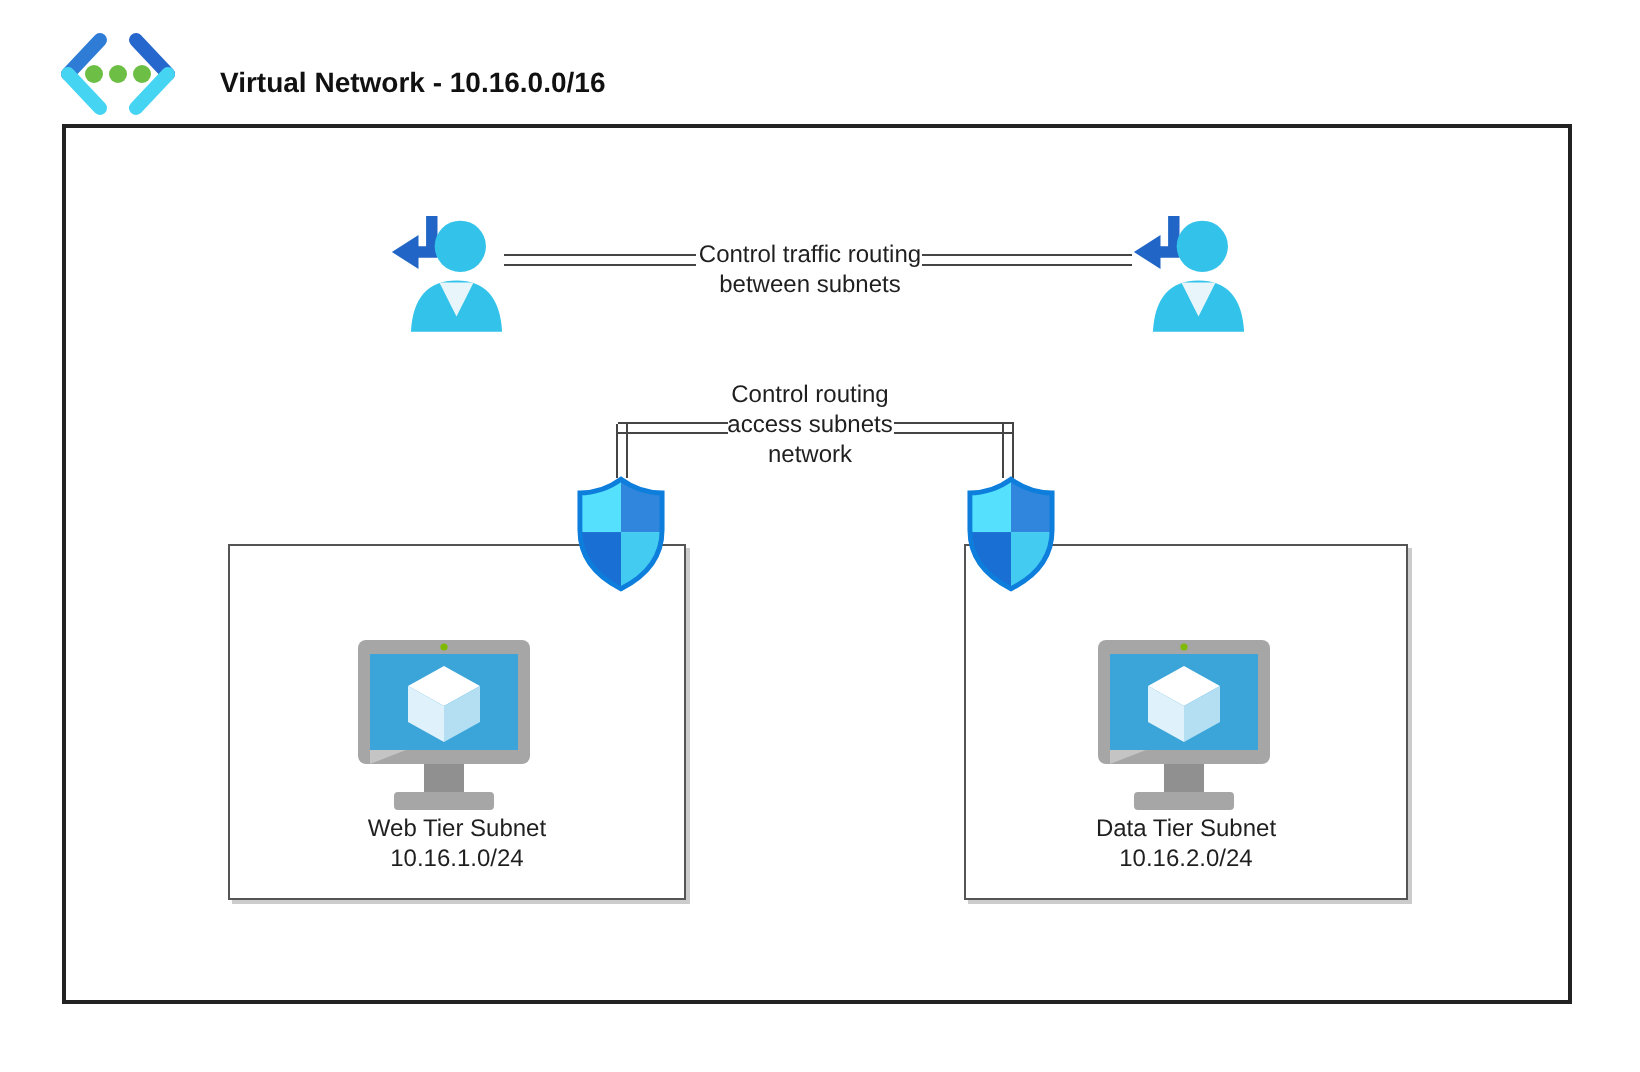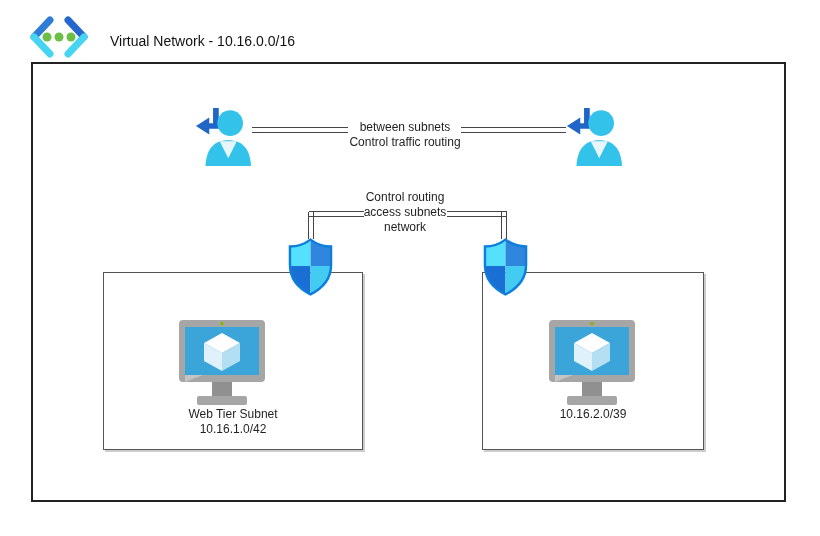--- a/index.html
+++ b/index.html
@@ -11,21 +11,21 @@
     height: 536px;
     background: #ffffff;
     overflow: hidden;
   }
   .abs { position: absolute; }
 
   .diagram-title {
     position: absolute;
     left: 110px; top: 33px;
     font-size: 14px;
-    font-weight: normal;
+    font-weight: bold;
     color: #111111;
     white-space: nowrap;
     text-align: center;
   }
 
   .outer-box {
     position: absolute;
     left: 31px; top: 62px;
     width: 755px; height: 440px;
     border: 2px solid #222222;
@@ -33,21 +33,21 @@
   }
 
   .subnet-box {
     position: absolute;
     top: 272px;
     height: 178px;
     border: 1.5px solid #555555;
     background: #ffffff;
     box-shadow: 2px 2px 0 #cccccc;
   }
-  .subnet-box.left  { left: 103px; width: 260px; }
+  .subnet-box.left  { left: 114px; width: 229px; }
   .subnet-box.right { left: 482px; width: 222px; }
 
   .label {
     position: absolute;
     text-align: center;
     font-size: 12px;
     line-height: 15px;
     color: #1f1f1f;
   }
   .subnet-label { width: 100%; left: 0; top: 134px; }
@@ -99,43 +99,44 @@
     <path d="M22 5 L22 24 L13 24" fill="none" stroke="#2166C6" stroke-width="6"></path>
     <polygon points="15,15 15,33 1,24" fill="#2166C6"></polygon>
     <circle cx="37" cy="21" r="13.5" fill="#33C3EA"></circle>
     <path d="M11 66 C12 48 20 39 35 39 C50 39 58 48 59 66 Z" fill="#33C3EA"></path>
     <polygon points="26,40 44,40 35,58" fill="#E8F5FA"></polygon>
   </svg>
 
   <div class="dline-h" style="left:252px; top:127px; width:96px;"></div>
   <div class="dline-h" style="left:461px; top:127px; width:105px;"></div>
   <div class="label" style="left:338px; top:120px; width:134px;">
+    <div>Control traffic routing</div>
     <div>between subnets</div>
-    <div>Control traffic routing</div>
   </div>
 
   <div class="dline-h" style="left:309px; top:211px; width:55px;"></div>
   <div class="dline-h" style="left:447px; top:211px; width:60px;"></div>
   <div class="dline-v" style="left:308px; top:212px; height:27px;"></div>
   <div class="dline-v" style="left:501px; top:212px; height:27px;"></div>
   <div class="label" style="left:350px; top:190px; width:110px;">
     <div>Control routing</div>
     <div>access subnets</div>
     <div>network</div>
   </div>
 
   <div class="subnet-box left">
     <div class="label subnet-label">
       <div>Web Tier Subnet</div>
-      <div>10.16.1.0/42</div>
+      <div>10.16.1.0/24</div>
     </div>
   </div>
   <div class="subnet-box right">
     <div class="label subnet-label">
-      <div>10.16.2.0/39</div>
+      <div>Data Tier Subnet</div>
+      <div>10.16.2.0/24</div>
     </div>
   </div>
 
   <svg class="abs icon-svg" style="left:288px; top:237px;" width="45" height="60" viewBox="0 0 46 60">
     <defs>
       <clipPath id="shclipA">
         <path d="M23 2 C29 6.5 37 9 44 9 L44 28 C44 43 35 52 23 58 C11 52 2 43 2 28 L2 9 C9 9 17 6.5 23 2 Z"></path>
       </clipPath>
     </defs>
     <g clip-path="url(#shclipA)">

